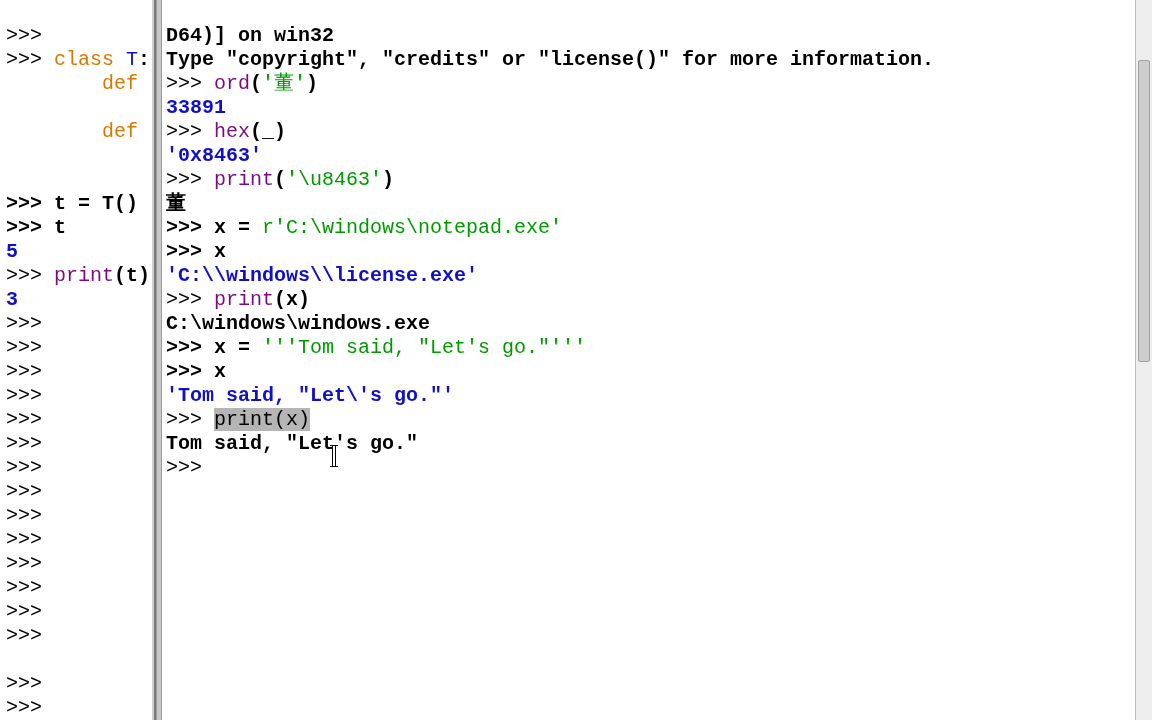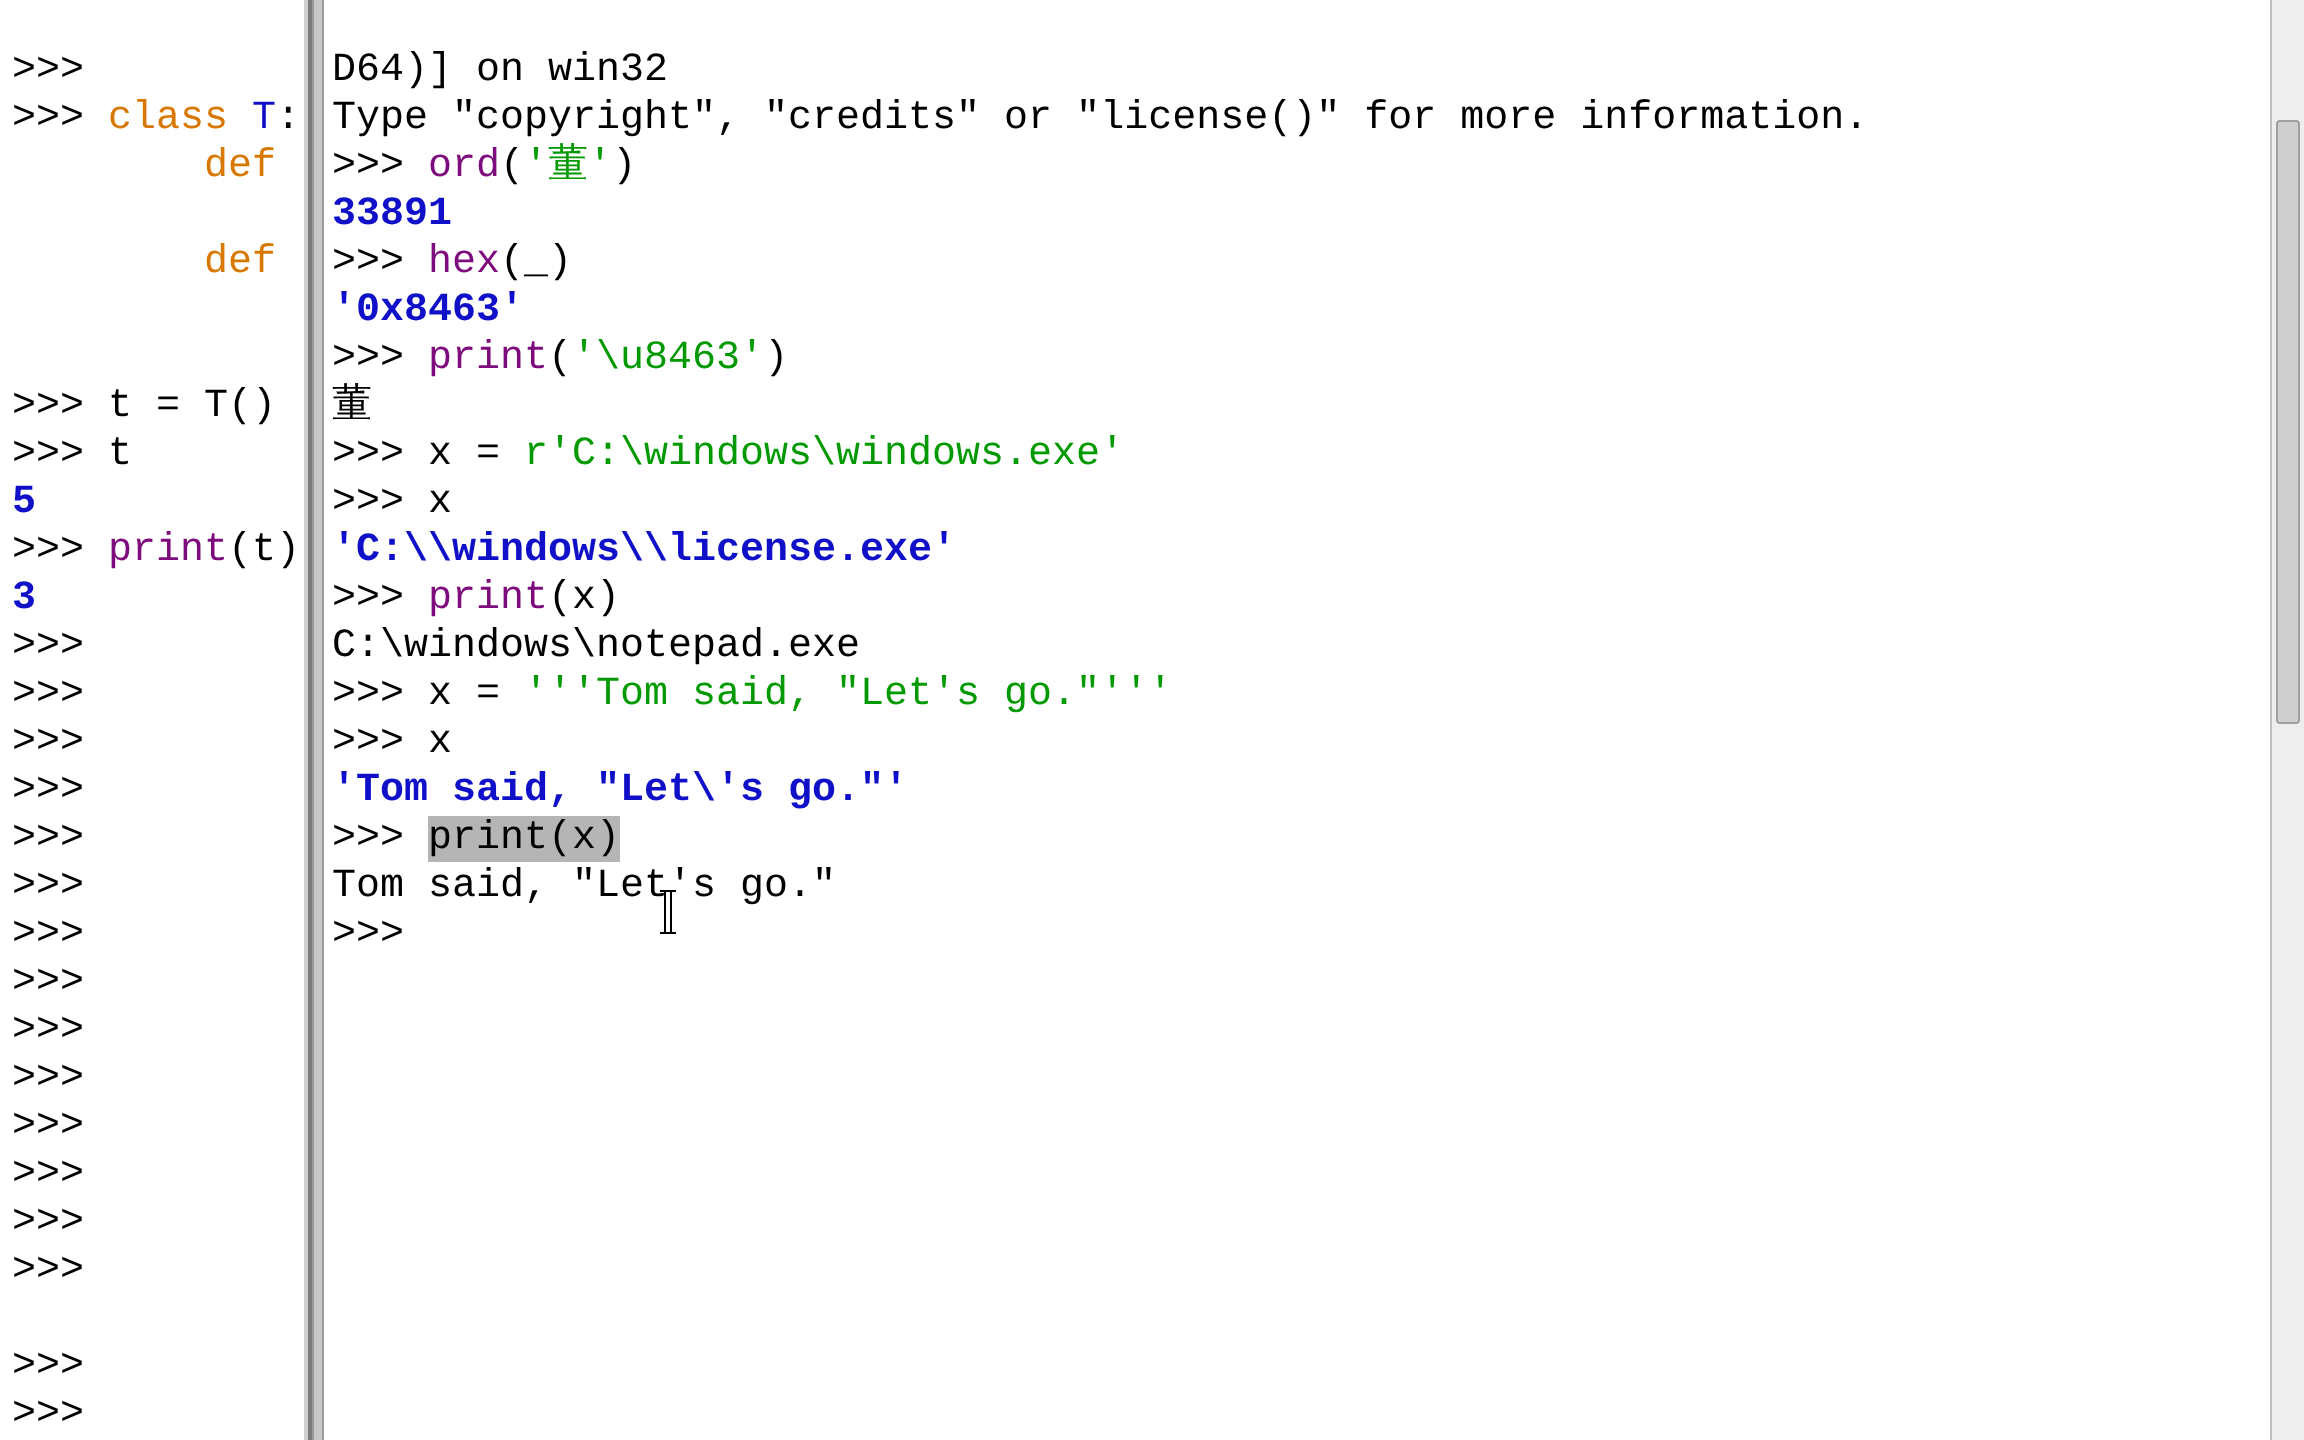--- a/index.html
+++ b/index.html
@@ -72,21 +72,21 @@
     left: -3px;
     width: 8px;
     height: 1px;
     background: #000;
   }
   .ibeam::before { top: -1px; }
   .ibeam::after  { bottom: -1px; }
 
   
   .prompt   { color: #000; }
-  .plain    { color: #000; }
+  .plain    { color: #000; font-weight: bold; }
   .kw       { color: #d97800; }           
   .builtin  { color: #7d0b7d; text-align: right; }           
   .str      { color: #009a00; }           
   .classnm  { color: #1010c8; }           
   .out      { color: #1010c8; font-weight: bold; }
   .sel      { background: #b5b5b5; color: #000000; }
 </style>
 </head>
 <body>
 
@@ -128,25 +128,25 @@
 
   <div class="pane right">
 <span class="plain">D64)] on win32</span>
 <span class="plain">Type "copyright", "credits" or "license()" for more information.</span>
 <span class="prompt">&gt;&gt;&gt; </span><span class="builtin">ord</span><span class="plain">(</span><span class="str">'董'</span><span class="plain">)</span>
 <span class="out">33891</span>
 <span class="prompt">&gt;&gt;&gt; </span><span class="builtin">hex</span><span class="plain">(_)</span>
 <span class="out">'0x8463'</span>
 <span class="prompt">&gt;&gt;&gt; </span><span class="builtin">print</span><span class="plain">(</span><span class="str">'\u8463'</span><span class="plain">)</span>
 <span class="plain">董</span>
-<span class="plain">&gt;&gt;&gt; x = </span><span class="str">r'C:\windows\windows.exe'</span>
+<span class="plain">&gt;&gt;&gt; x = </span><span class="str">r'C:\windows\notepad.exe'</span>
 <span class="plain">&gt;&gt;&gt; x</span>
 <span class="out">'C:\\windows\\license.exe'</span>
 <span class="prompt">&gt;&gt;&gt; </span><span class="builtin">print</span><span class="plain">(x)</span>
-<span class="plain">C:\windows\notepad.exe</span>
+<span class="plain">C:\windows\windows.exe</span>
 <span class="plain">&gt;&gt;&gt; x = </span><span class="str">'''Tom said, "Let's go."'''</span>
 <span class="plain">&gt;&gt;&gt; x</span>
 <span class="out">'Tom said, "Let\'s go."'</span>
 <span class="prompt">&gt;&gt;&gt; </span><span class="sel">print(x)</span>
 <span class="plain">Tom said, "Let's go."</span>
 <span class="prompt">&gt;&gt;&gt; </span>
     <div class="ibeam" style="left:170px; top:446px;"></div>
     <div class="scrollbar">
       <div class="scrollbar-thumb"></div>
     </div>

